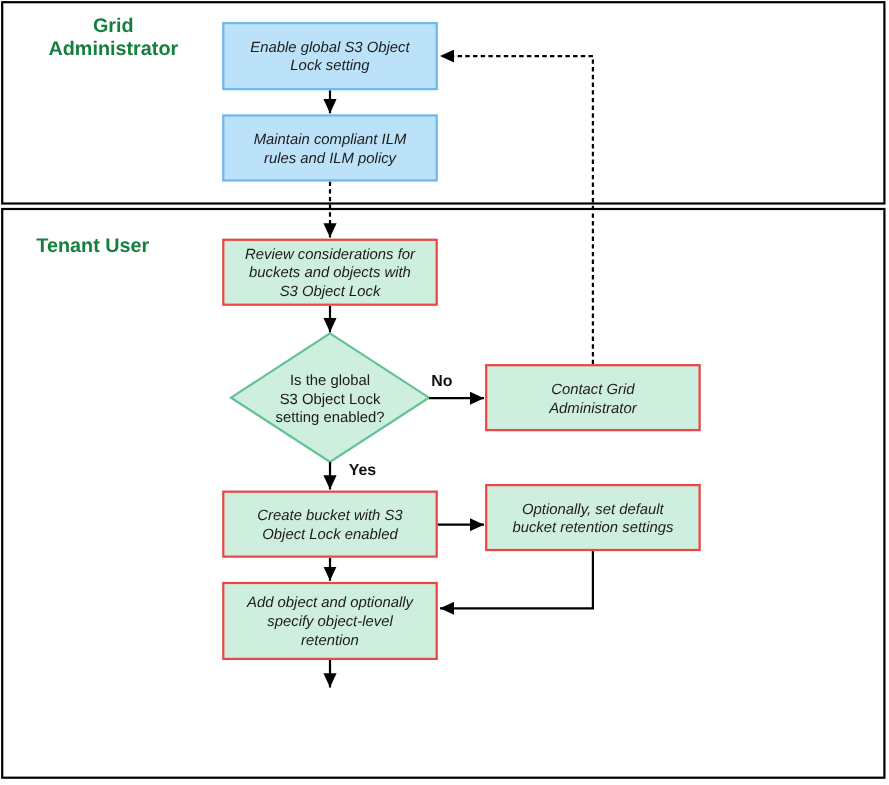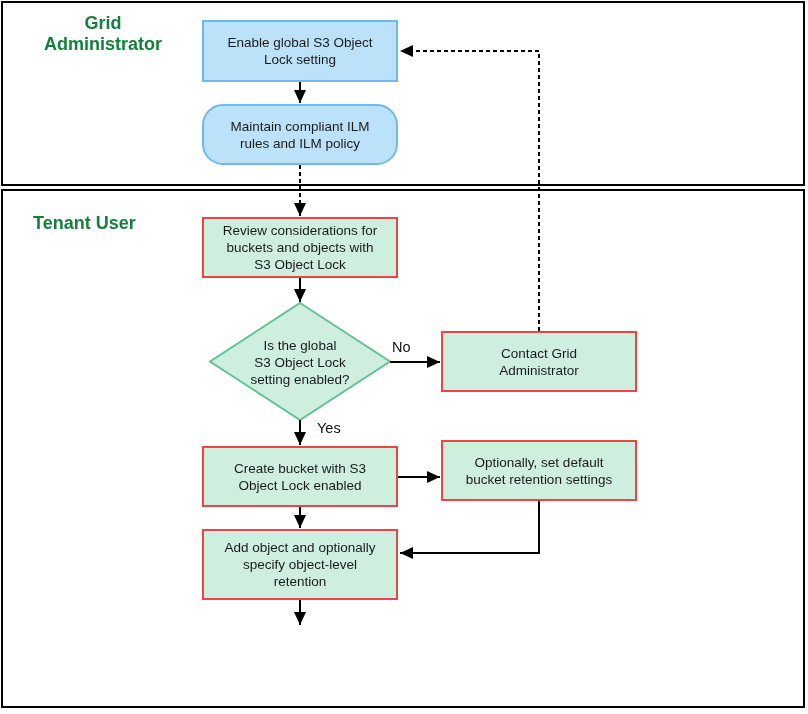--- a/index.html
+++ b/index.html
@@ -34,43 +34,45 @@
     position: absolute;
     box-sizing: border-box;
     display: flex;
     align-items: center;
     justify-content: center;
     text-align: center;
     white-space: pre-line;
     font-size: 13.5px;
     line-height: 17px;
     padding: 2px;
+    font-style: italic;
   }
   .node.blue  { background: #BCE2F9; border: 2px solid #6FB9EC; }
   .node.green { background: #CEEEDE; border: 2px solid #ef4444; }
   .n-enable   { left: 202px; top: 20px;  width: 196px; height: 62px; }
-  .n-maintain { left: 202px; top: 104px; width: 196px; height: 61px; border-radius: 21px; }
+  .n-maintain { left: 202px; top: 104px; width: 196px; height: 61px; }
   .n-review   { left: 202px; top: 217px; width: 196px; height: 61px; }
   .n-contact  { left: 441px; top: 331px; width: 196px; height: 61px; }
   .n-create   { left: 202px; top: 446px; width: 196px; height: 61px; }
   .n-default  { left: 441px; top: 440px; width: 196px; height: 61px; }
   .n-add      { left: 202px; top: 529px; width: 196px; height: 71px; }
   .n-change   { left: 202px; top: 626px; width: 196px; height: 62px; }
   .diamond-label {
     position: absolute;
     left: 228px; top: 335px; width: 144px; height: 54px;
     display: flex; align-items: center; justify-content: center;
     text-align: center; white-space: pre-line;
     font-size: 13.5px; line-height: 17px;
   }
   .edge-label {
     position: absolute;
     font-size: 14.5px;
     line-height: 17px;
     color: #111111;
+    font-weight: bold;
   }
   .edge-label.no  { left: 392px; top: 339px; }
   .edge-label.yes { left: 317px; top: 420px; }
   svg.edges {
     position: absolute;
     left: 0; top: 0;
     pointer-events: none;
   }
   svg.edges path.solid  { stroke: #000000; stroke-width: 2; fill: none; }
   svg.edges path.dashed { stroke: #000000; stroke-width: 2; fill: none; stroke-dasharray: 4 3; }

